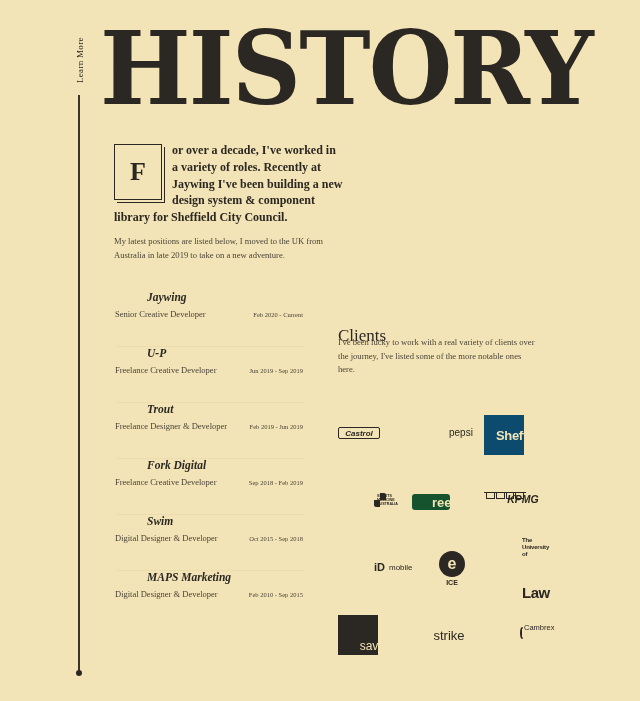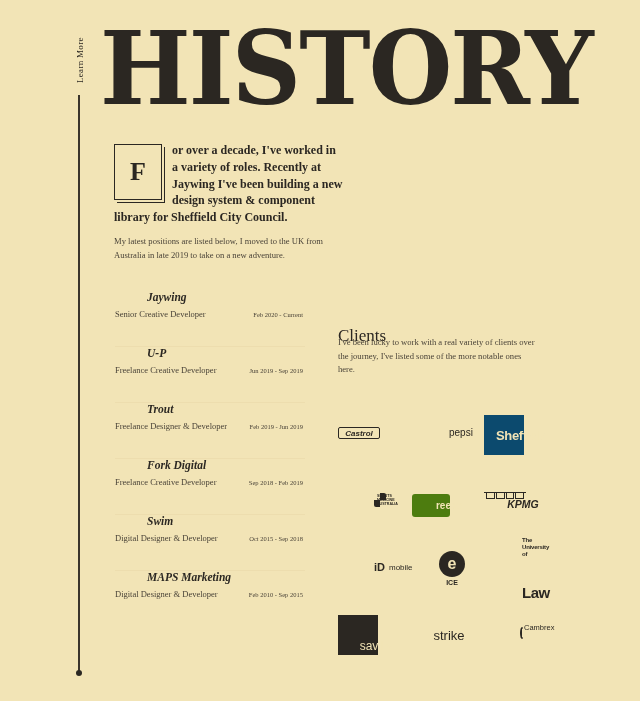--- a/index.html
+++ b/index.html
@@ -75,22 +75,22 @@
   .logo-castrol { left: 2px; top: 17px; width: 42px; height: 12px; font-size: 8px; font-weight: bold; font-style: italic; border: 1px solid #2b2722; border-radius: 2px; padding: 0 16px; }
   .logo-pepsi { left: 74px; top: 14px; width: 44px; height: 16px; font-size: 10px; gap: 3px; justify-content: flex-start; }
   .pepsi-globe { width: 14px; height: 14px; border-radius: 50%; background: #2b2722; }
   .logo-sheffield { left: 148px; top: 5px; width: 40px; height: 40px; background: #0c4a6e; color: #f2e4b6; font-size: 13px; font-weight: bold; letter-spacing: -0.3px; }
 
   .logo-sma { left: 2px; top: 82px; width: 42px; height: 16px; justify-content: flex-start; gap: 3px; }
   .sma-mark { width: 12px; height: 14px; position: relative; }
   .sma-mark::before { content: ""; position: absolute; left: 0; top: 0; width: 12px; height: 14px; background:
       conic-gradient(#2b2722 0 90deg, transparent 90deg 180deg, #2b2722 180deg 270deg, transparent 270deg); border-radius: 2px; }
   .sma-text { font-size: 3.6px; font-weight: bold; line-height: 4px; text-align: left; }
-  .logo-reece { left: 76px; top: 84px; width: 38px; height: 23px; background: #4d7c0f; color: #f2e4b6; border-radius: 3px; font-size: 10px; font-weight: bold; }
-  .logo-kpmg { left: 148px; top: 82px; width: 42px; height: 18px; font-size: 10.5px; font-weight: bold; font-style: italic; align-items: flex-end; border-top: 1px solid #2b2722; }
+  .logo-reece { left: 76px; top: 84px; width: 38px; height: 16px; background: #14532d; color: #f2e4b6; border-radius: 3px; font-size: 13px; font-weight: bold; }
+  .logo-kpmg { left: 148px; top: 82px; width: 42px; height: 18px; font-size: 10.5px; font-weight: bold; font-style: italic; align-items: flex-start; border-top: 1px solid #2b2722; }
   .kpmg-boxes { position: absolute; left: 2px; top: 0; width: 38px; height: 6px; display: flex; gap: 1px; }
   .kpmg-boxes span { flex: 1; border: 0.8px solid #2b2722; border-top: none; }
 
   .logo-idmobile { left: 2px; top: 150px; width: 44px; height: 14px; font-size: 8px; gap: 4px; justify-content: flex-start; }
   .id-mark { font-weight: bold; font-size: 11px; }
   .logo-ice { left: 80px; top: 138px; width: 30px; height: 40px; flex-direction: column; }
   .ice-circle { width: 26px; height: 26px; border-radius: 50%; background: #2b2722; color: #f2e4b6; display: flex; align-items: center; justify-content: center; font-size: 16px; font-weight: bold; }
   .ice-text { font-size: 7px; font-weight: bold; margin-top: 2px; }
   .logo-law { left: 150px; top: 142px; width: 40px; height: 32px; flex-direction: column; align-items: flex-start; gap: 27px; }
   .law-small { font-size: 6px; line-height: 7px; font-weight: bold; letter-spacing: -0.2px; }

